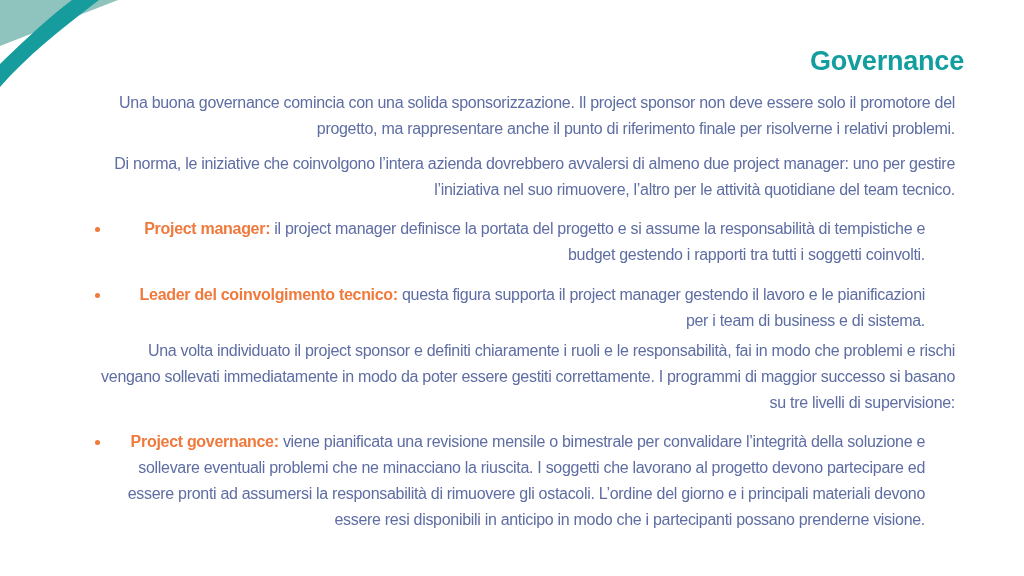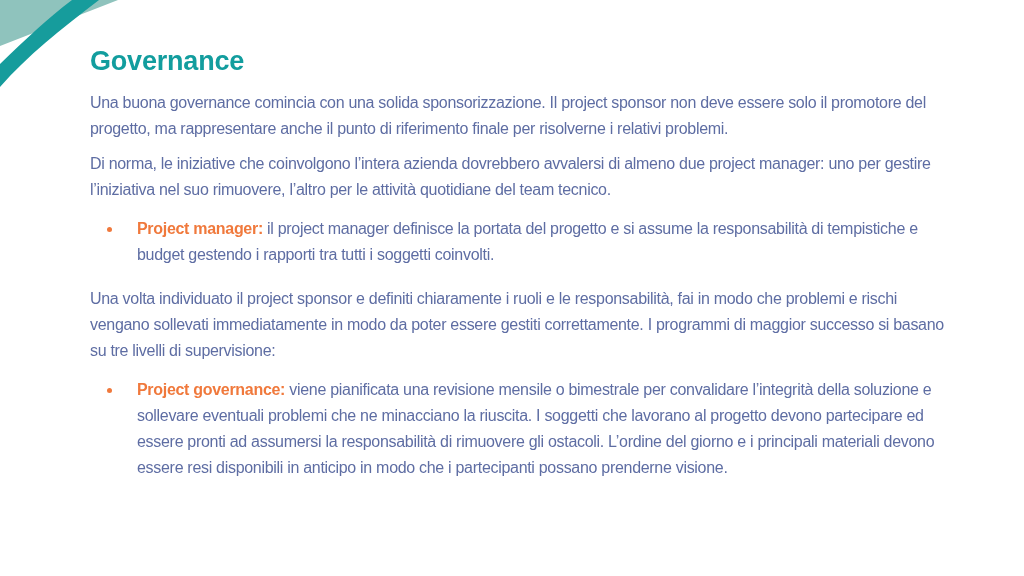--- a/index.html
+++ b/index.html
@@ -19,41 +19,42 @@
     position: absolute;
     top: 0;
     left: 0;
     pointer-events: none;
   }
   .content {
     position: absolute;
     top: 44px;
     left: 90px;
     right: 60px;
+    text-align: right;
   }
   .page-title {
     margin: 0 0 12px 0;
     font-size: 27px;
     line-height: 34px;
     font-weight: bold;
     color: #129d9e;
     letter-spacing: -0.2px;
   }
   .para {
     margin: 0 0 9px 0;
     max-width: 865px;
     font-size: 16px;
     line-height: 26px;
     letter-spacing: -0.3px;
     color: #5e6da3;
   }
   .para.before-list { margin-bottom: 13px; }
   .bullet-list {
     list-style: none;
-    margin: 12px;
+    margin: 0;
     padding: 0;
   }
   .bullet-item {
     display: flex;
     align-items: flex-start;
     margin: 0 0 14px 0;
   }
   .bullet-item.last { margin-bottom: 0; }
   .bullet-dot {
     flex: 0 0 auto;
@@ -93,20 +94,24 @@
 
     <p class="para">Una buona governance comincia con una solida sponsorizzazione. Il project sponsor non deve essere solo il promotore del progetto, ma rappresentare anche il punto di riferimento finale per risolverne i relativi problemi.</p>
 
     <p class="para before-list">Di norma, le iniziative che coinvolgono l’intera azienda dovrebbero avvalersi di almeno due project manager: uno per gestire l’iniziativa nel suo rimuovere, l’altro per le attività quotidiane del team tecnico.</p>
 
     <ul class="bullet-list">
       <li class="bullet-item">
         <span class="bullet-dot"></span>
         <p class="bullet-text"><span class="bullet-label">Project manager:</span><span> il project manager definisce la portata del progetto e si assume la responsabilità di tempistiche e budget gestendo i rapporti tra tutti i soggetti coinvolti.</span></p>
       </li>
+      <li class="bullet-item last">
+        <span class="bullet-dot"></span>
+        <p class="bullet-text"><span class="bullet-label">Leader del coinvolgimento tecnico:</span><span> questa figura supporta il project manager gestendo il lavoro e le pianificazioni per i team di business e di sistema.</span></p>
+      </li>
     </ul>
 
     <div class="gap-after-list"></div>
 
     <p class="para before-list">Una volta individuato il project sponsor e definiti chiaramente i ruoli e le responsabilità, fai in modo che problemi e rischi vengano sollevati immediatamente in modo da poter essere gestiti correttamente. I programmi di maggior successo si basano su tre livelli di supervisione:</p>
 
     <ul class="bullet-list">
       <li class="bullet-item last">
         <span class="bullet-dot"></span>
         <p class="bullet-text"><span class="bullet-label">Project governance:</span><span> viene pianificata una revisione mensile o bimestrale per convalidare l’integrità della soluzione e sollevare eventuali problemi che ne minacciano la riuscita. I soggetti che lavorano al progetto devono partecipare ed essere pronti ad assumersi la responsabilità di rimuovere gli ostacoli. L’ordine del giorno e i principali materiali devono essere resi disponibili in anticipo in modo che i partecipanti possano prenderne visione.</span></p>

